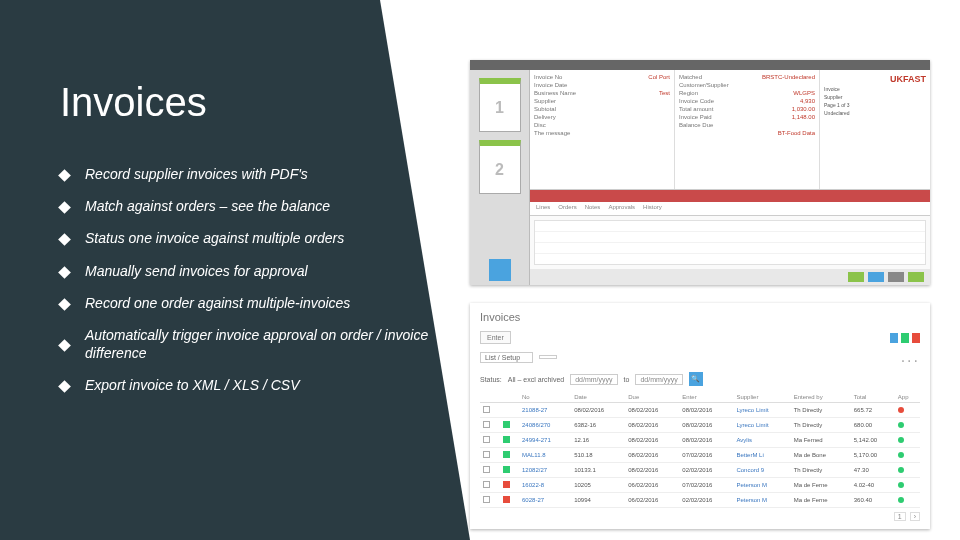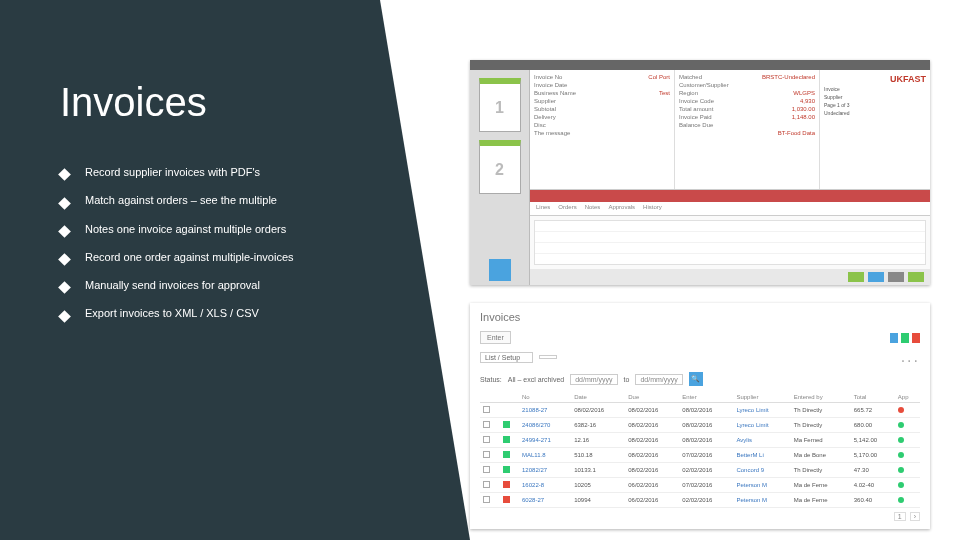--- a/index.html
+++ b/index.html
@@ -34,24 +34,25 @@
     font-size: 40px;
     font-weight: 400;
     margin-bottom: 40px;
   }
 
   .bullets {
     list-style: none;
   }
   .bullets li {
     display: flex;
-    align-items: flex-end;
-    font-size: 11px;
+    align-items: center;
+    font-size: 14px;
     line-height: 1.3;
     margin-bottom: 14px;
+    font-style: italic;
   }
   .bullets li .bullet-icon {
     width: 9px;
     height: 9px;
     background: #fff;
     transform: rotate(45deg);
     flex-shrink: 0;
     margin-top: 3px;
     margin-right: 16px;
   }
@@ -210,37 +211,41 @@
 
 <div class="content">
   <h1 class="title">Invoices</h1>
   <ul class="bullets" id="bullet-list">
       <li>
         <span class="bullet-icon"></span>
         <span class="text">Record supplier invoices with PDF's</span>
       </li>
       <li>
         <span class="bullet-icon"></span>
-        <span class="text">Match against orders – see the multiple</span>
-      </li>
-      <li>
-        <span class="bullet-icon"></span>
-        <span class="text">Notes one invoice against multiple orders</span>
+        <span class="text">Match against orders – see the balance</span>
+      </li>
+      <li>
+        <span class="bullet-icon"></span>
+        <span class="text">Status one invoice against multiple orders</span>
+      </li>
+      <li>
+        <span class="bullet-icon"></span>
+        <span class="text">Manually send invoices for approval</span>
       </li>
       <li>
         <span class="bullet-icon"></span>
         <span class="text">Record one order against multiple-invoices</span>
       </li>
       <li>
         <span class="bullet-icon"></span>
-        <span class="text">Manually send invoices for approval</span>
-      </li>
-      <li>
-        <span class="bullet-icon"></span>
-        <span class="text">Export invoices to XML / XLS / CSV</span>
+        <span class="text">Automatically trigger invoice approval on order / invoice difference</span>
+      </li>
+      <li>
+        <span class="bullet-icon"></span>
+        <span class="text">Export invoice to XML / XLS / CSV</span>
       </li>
     </ul>
 </div>
 
 <div class="right">
 
   <div class="shot shot-app">
     <div class="thumbcol">
       <div class="thumb">1</div>
       <div class="thumb">2</div>

